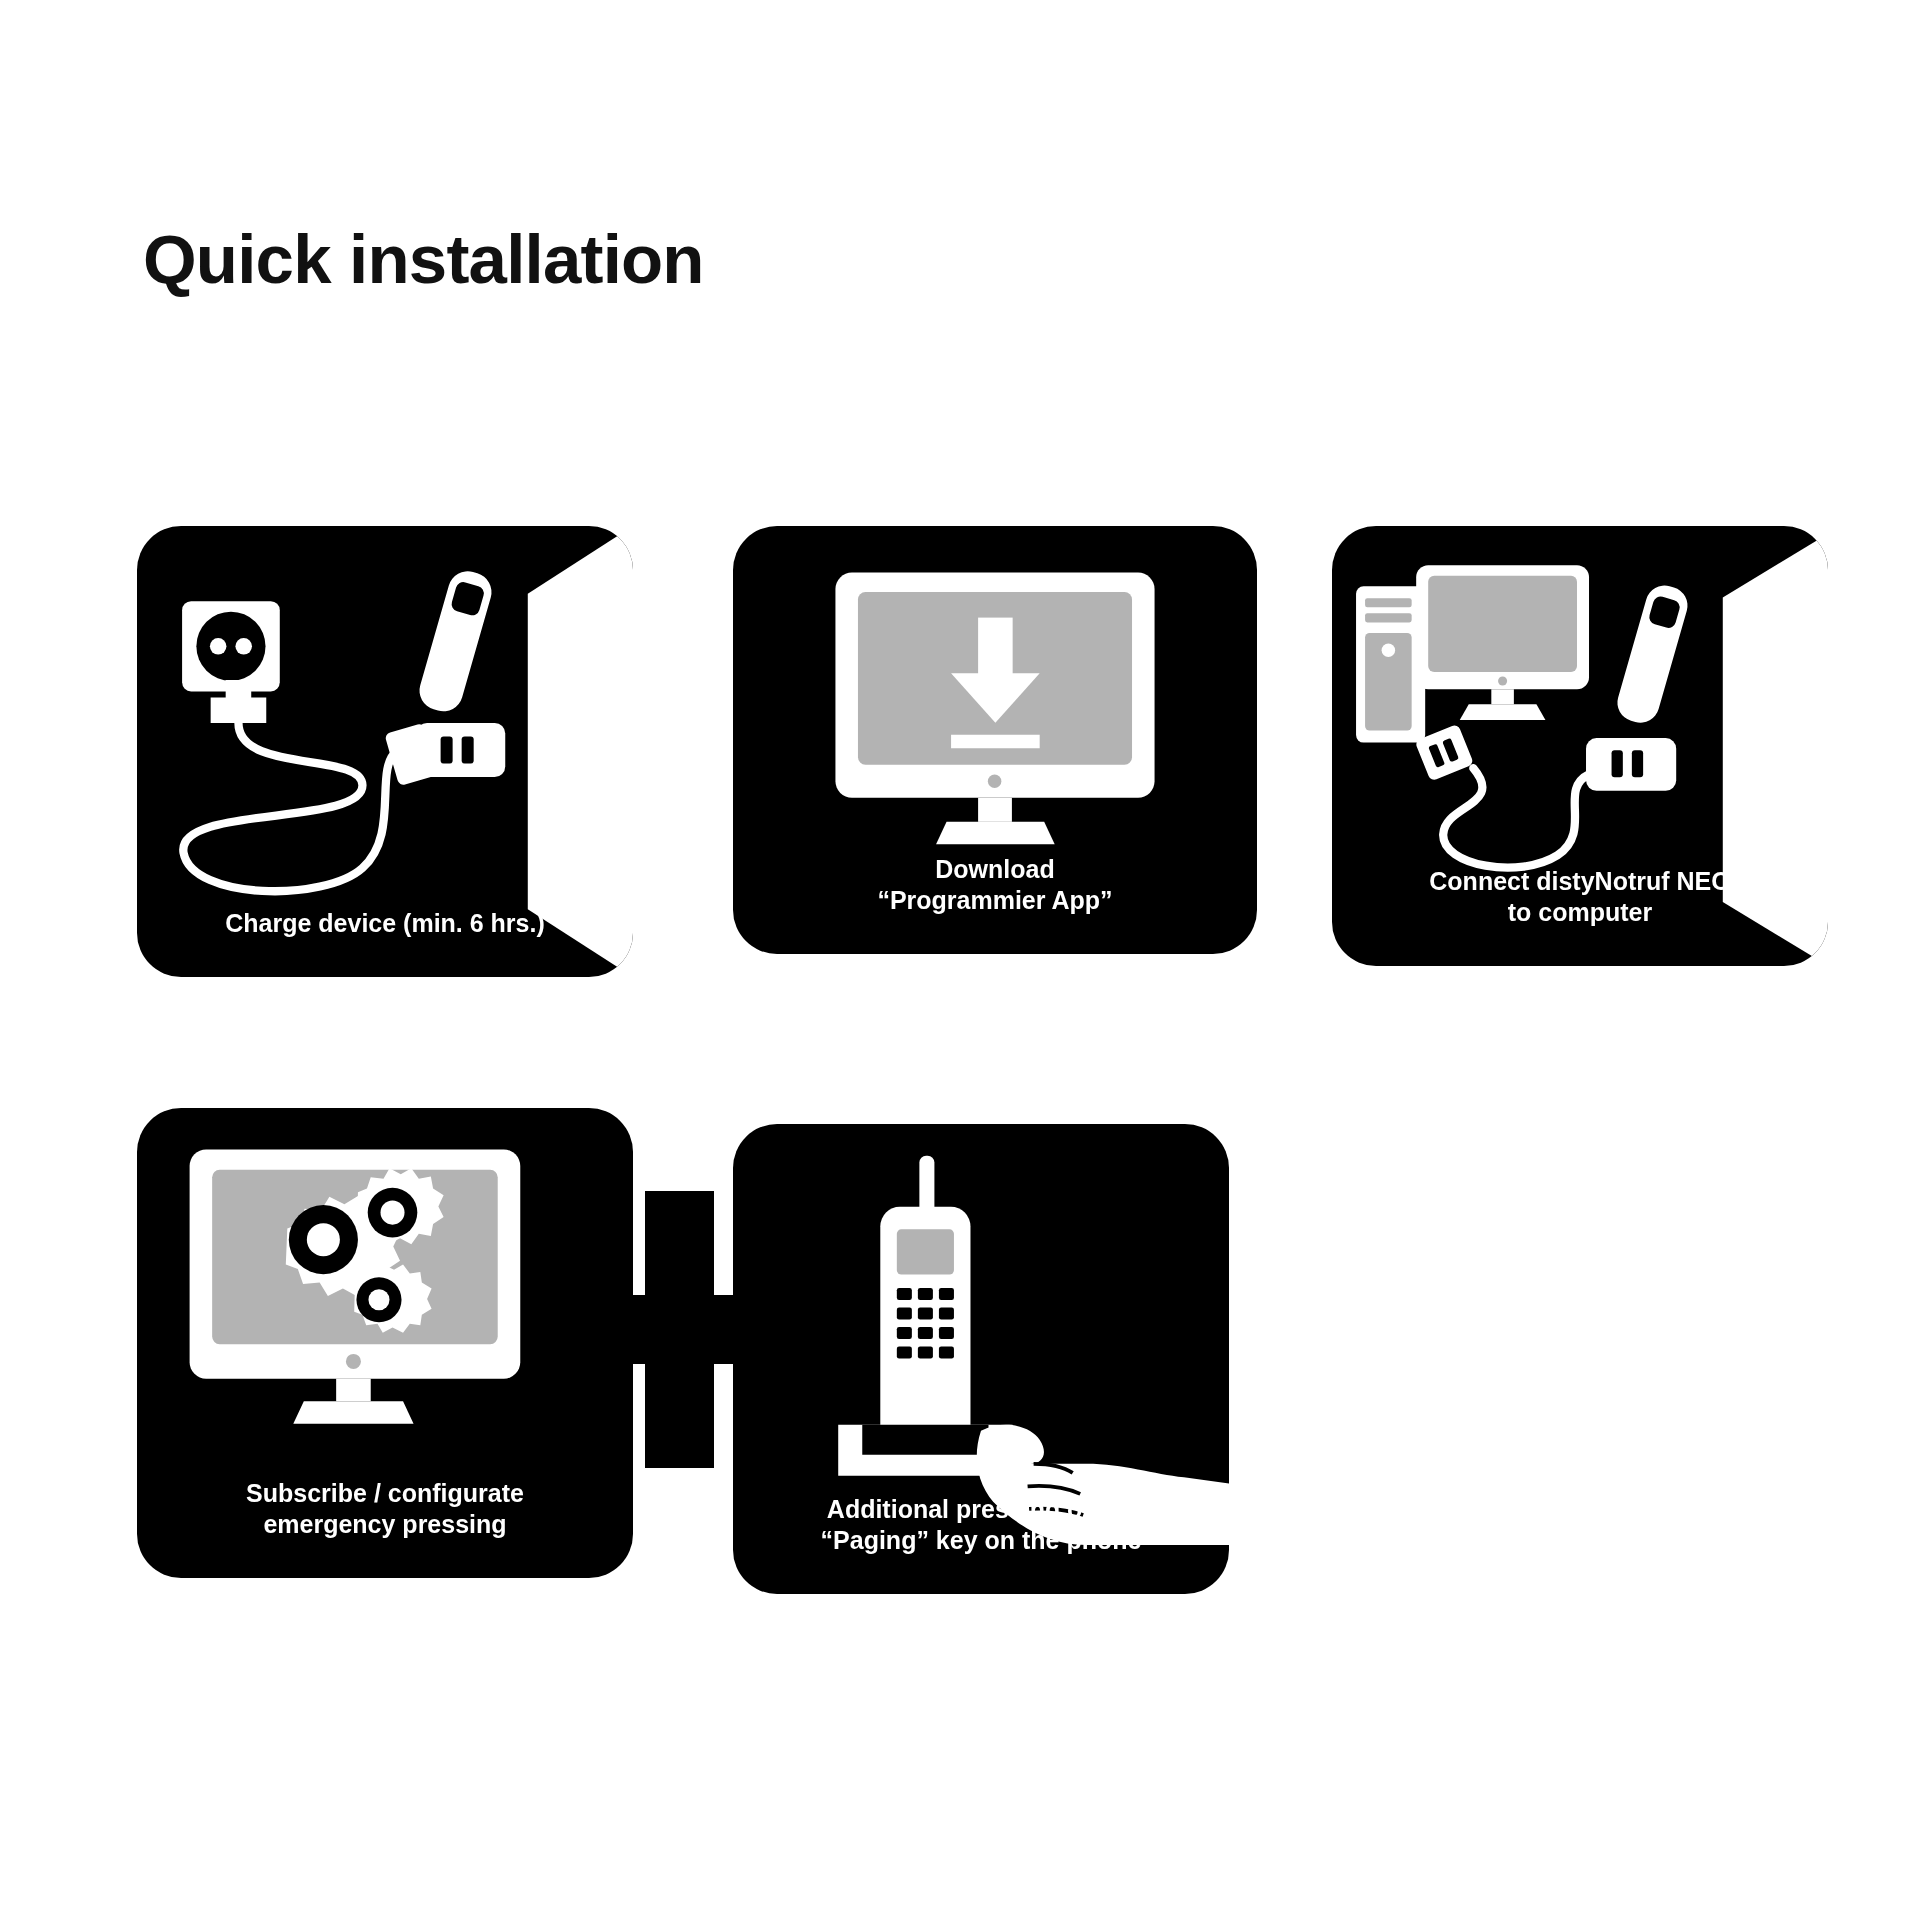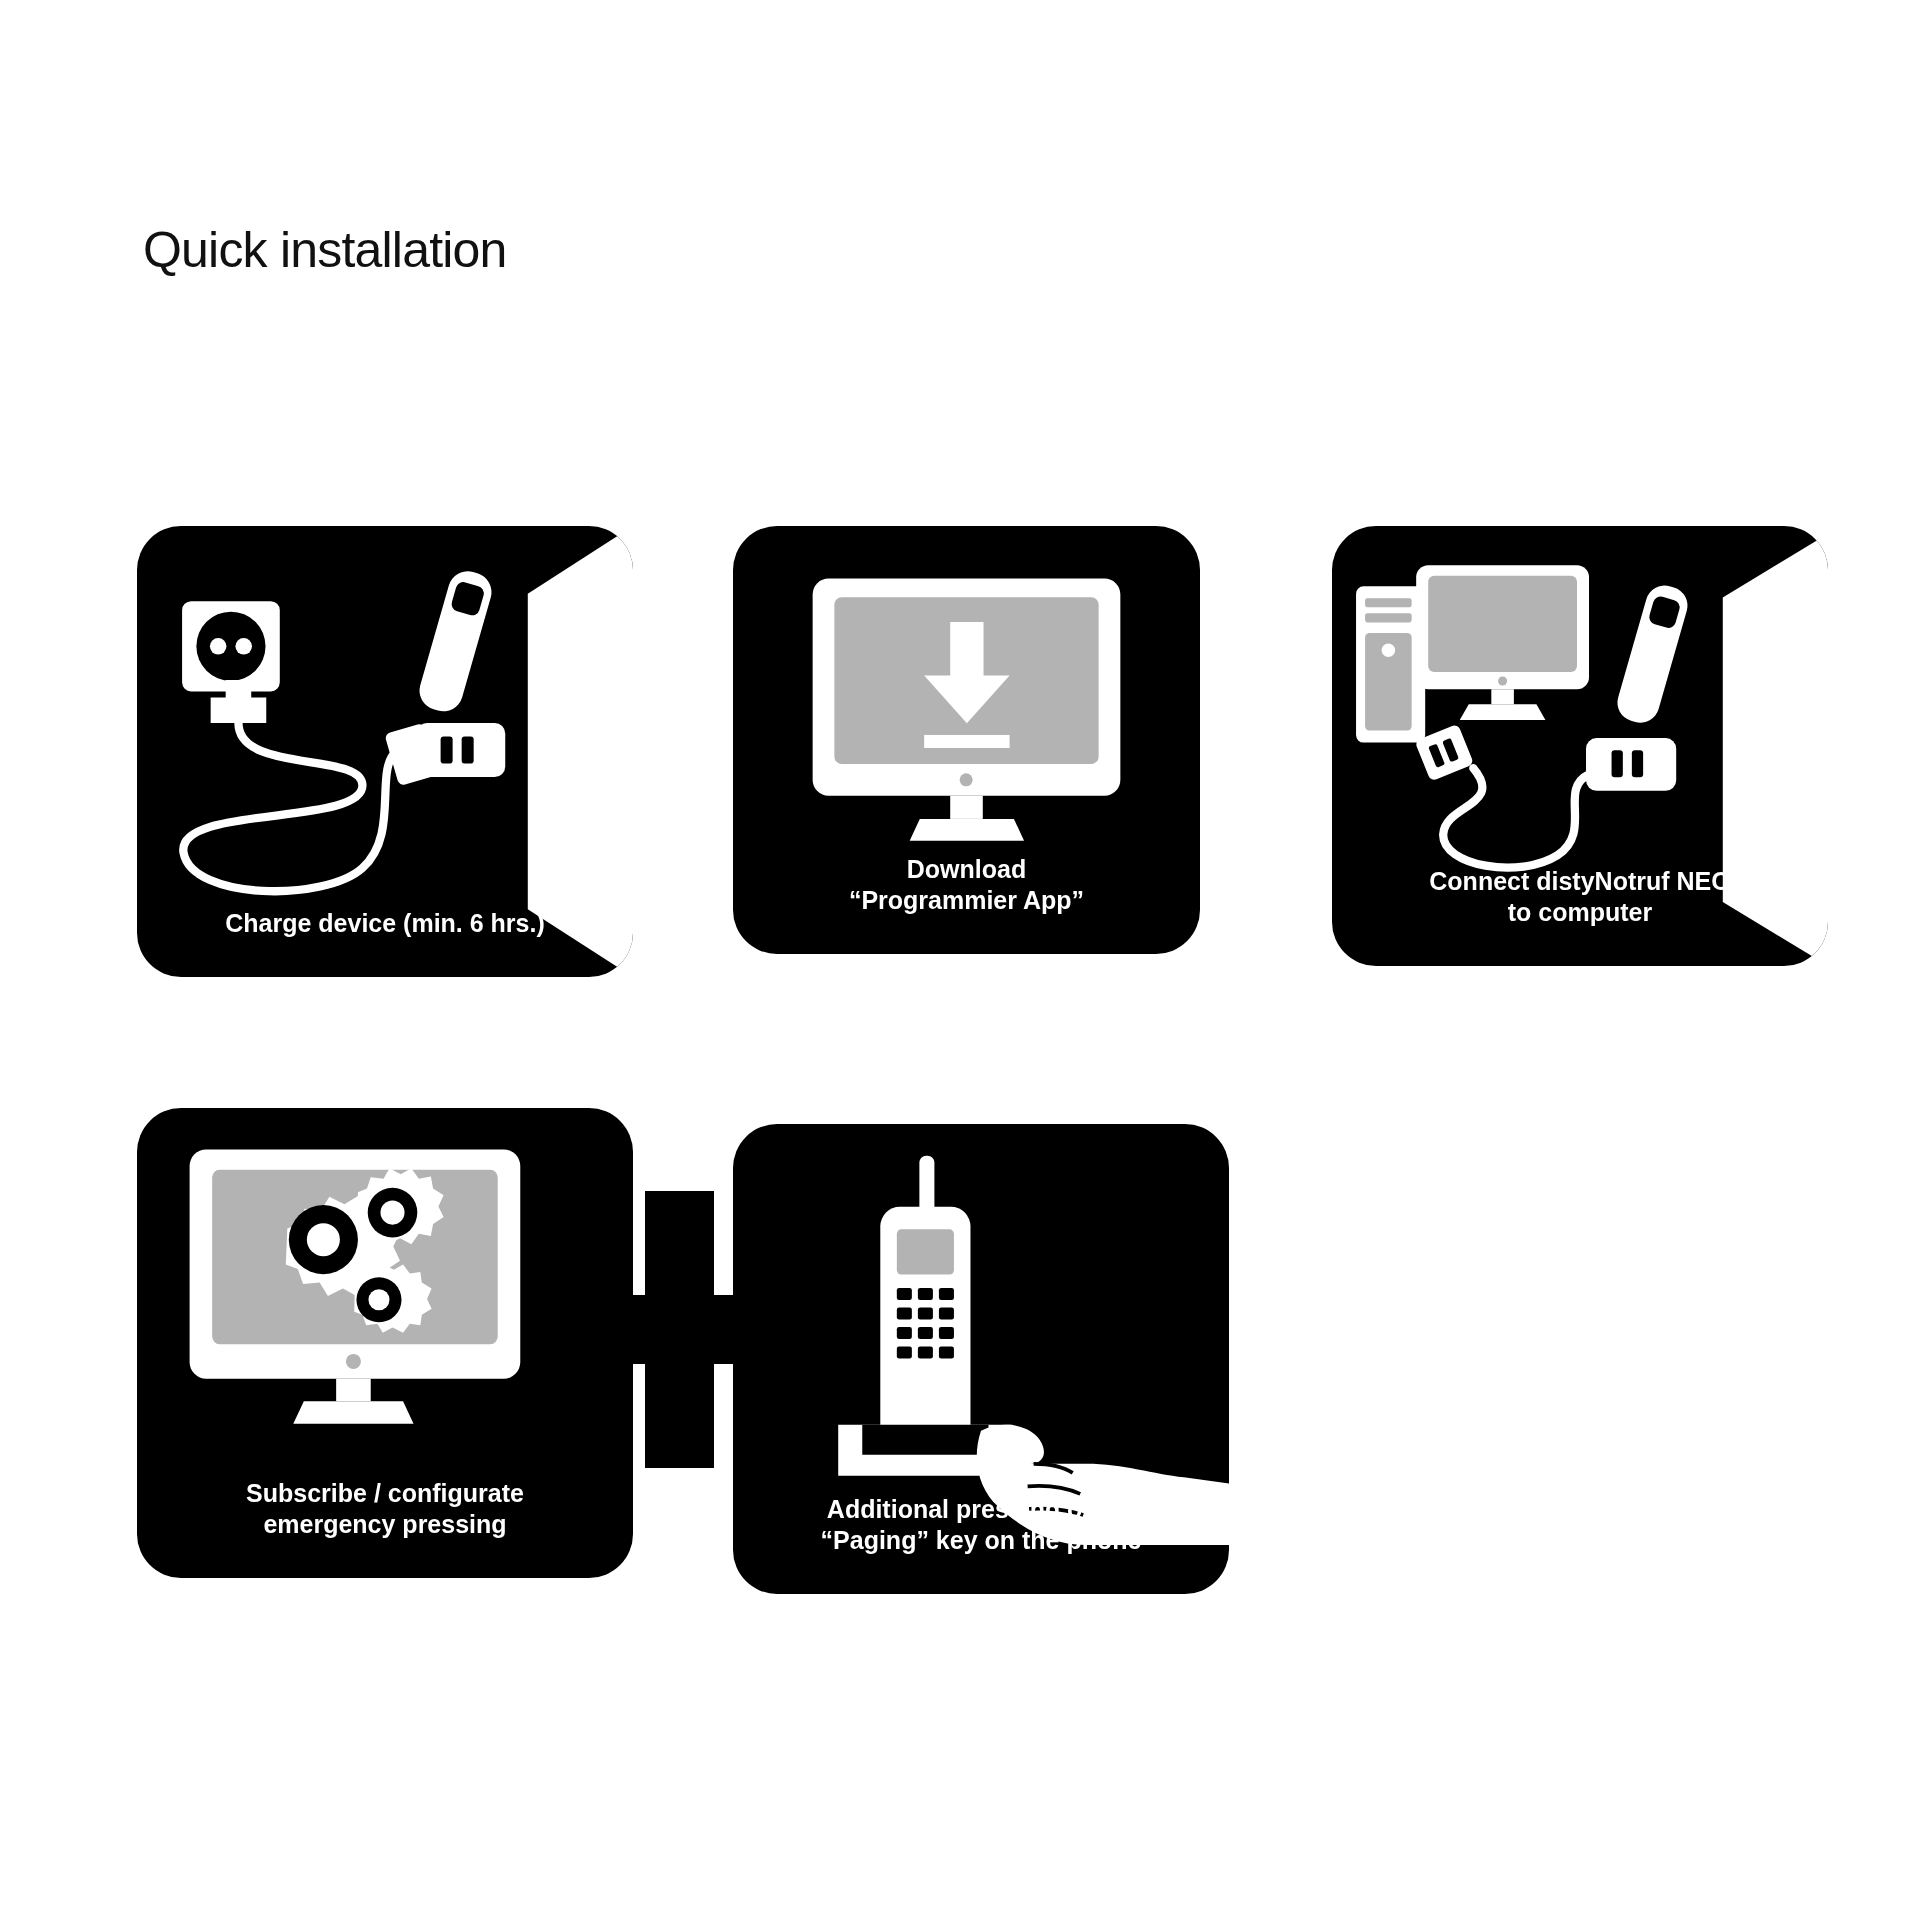--- a/index.html
+++ b/index.html
@@ -13,22 +13,22 @@
     font-family: "Liberation Sans", sans-serif;
     color: #111111;
     overflow: hidden;
     position: relative;
   }
 
   .page-title {
     position: absolute;
     left: 143px;
     top: 225px;
-    font-size: 50px;
-    font-weight: normal;
+    font-size: 69px;
+    font-weight: bold;
     letter-spacing: -0.8px;
     line-height: 1;
     color: #111111;
   }
 
   
   .card {
     position: absolute;
     background: #000000;
     border-radius: 44px;
@@ -53,21 +53,21 @@
     font-size: 25px;
     font-weight: bold;
     line-height: 1.22;
     white-space: pre-line;
     padding: 0 13.5px;
     box-sizing: border-box;
   }
 
   
   #card-charge   { left: 137px;  top: 526px;  width: 496px; height: 451px; }
-  #card-download { left: 733px;  top: 526px;  width: 467px; height: 428px; }
+  #card-download { left: 733px;  top: 526px;  width: 524px; height: 428px; }
   #card-connect  { left: 1308px; top: 526px;  width: 496px; height: 440px; margin-left: 24px; }
 
   
   #card-configure { left: 137px;  top: 1108px; width: 496px; height: 470px; }
   #card-paging    { left: 733px;  top: 1108px; width: 496px; height: 470px; margin-top: 16px; }
 
   
   .plus-sign {
     position: absolute;
     left: 541px;

